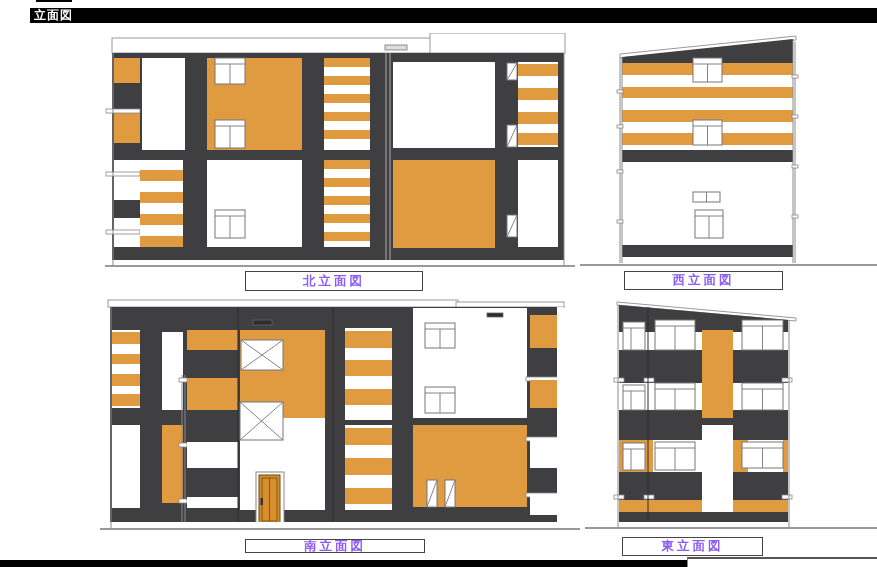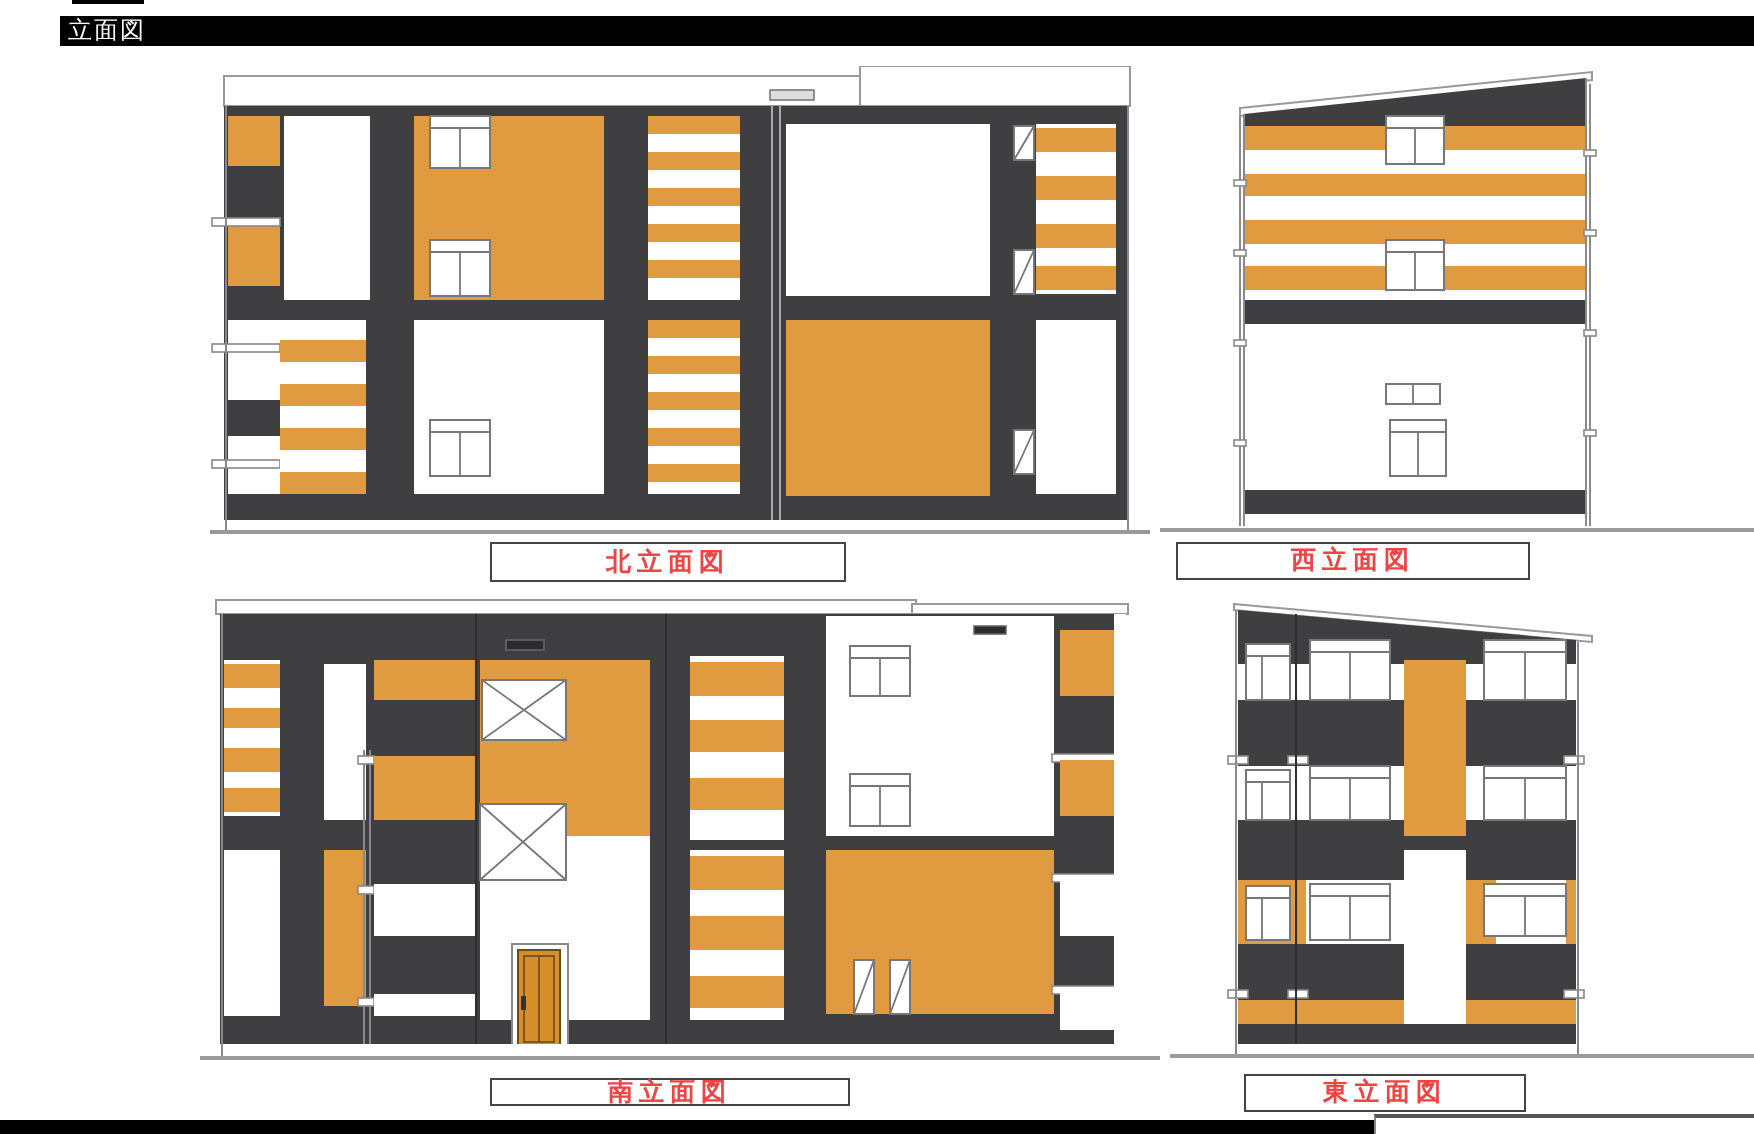--- a/index.html
+++ b/index.html
@@ -1,25 +1,25 @@
 <!DOCTYPE html>
 <html style="--header-bg: #000000; --header-text: #FFFFFF; --accent-orange: #E09B41; --wall-dark: #3F3F41; --door-orange: #D78F2E; --line-gray: #999999;"><head>
 <meta charset="utf-8">
 <style>
   html,body{margin:0;padding:0;background:#fff;}
   body{width:877px;height:567px;position:relative;overflow:hidden;
        font-family:"Liberation Sans",sans-serif;}
   .abs{position:absolute;}
   
   .section-header{left:30px;top:8px;width:847px;height:15px;background:var(--header-bg,#000);
-      color:var(--header-text,#fff);font-size:12px;font-weight:normal;line-height:15px;
+      color:var(--header-text,#fff);font-size:12px;font-weight:bold;line-height:15px;
       padding-left:4px;letter-spacing:1px;box-sizing:border-box;}
   .top-remnant{left:36px;top:0;width:36px;height:2px;background:#000;}
   
-  .elv-label{border:1.5px solid #444;background:#fff;color:#ef4444;
+  .elv-label{border:1.5px solid #444;background:#fff;color:#8b5cf6;
       display:flex;align-items:center;justify-content:center;
       font-size:12.5px;font-weight:600;letter-spacing:3px;box-sizing:border-box;}
   
   .bottom-bar{left:0;top:560px;width:693px;height:7px;background:#000;}
   .bottom-right-box{left:687px;top:557px;width:190px;height:10px;background:#fff;
       border-top:2px solid #555;border-left:1px solid #888;box-sizing:border-box;}
   
   svg{display:block;}
   .o{fill:var(--accent-orange,#E09B41);}
   .d{fill:var(--wall-dark,#3F3F41);}
@@ -346,21 +346,21 @@
   <line class="seam" x1="63" y1="12" x2="63" y2="227"></line>
   <rect class="w" x="34" y="227" width="169" height="5"></rect>
   <line class="edge" x1="33" y1="10" x2="33" y2="233"></line>
   <line class="edge" x1="204" y1="26" x2="204" y2="233"></line>
   <line class="ground" x1="0" y1="233" x2="292" y2="233"></line>
 </svg>
 
 <div class="abs elv-label" style="left:245px;top:271px;width:178px;height:20px">
   <span>北立面図</span>
 </div>
-<div class="abs elv-label" style="left:588px;top:271px;width:177px;height:19px">
+<div class="abs elv-label" style="left:624px;top:271px;width:159px;height:19px">
   <span>西立面図</span>
 </div>
 <div class="abs elv-label" style="left:245px;top:539px;width:180px;height:14px">
   <span>南立面図</span>
 </div>
 <div class="abs elv-label" style="left:622px;top:537px;width:141px;height:19px">
   <span>東立面図</span>
 </div>
 
 <div class="abs bottom-bar"></div>

